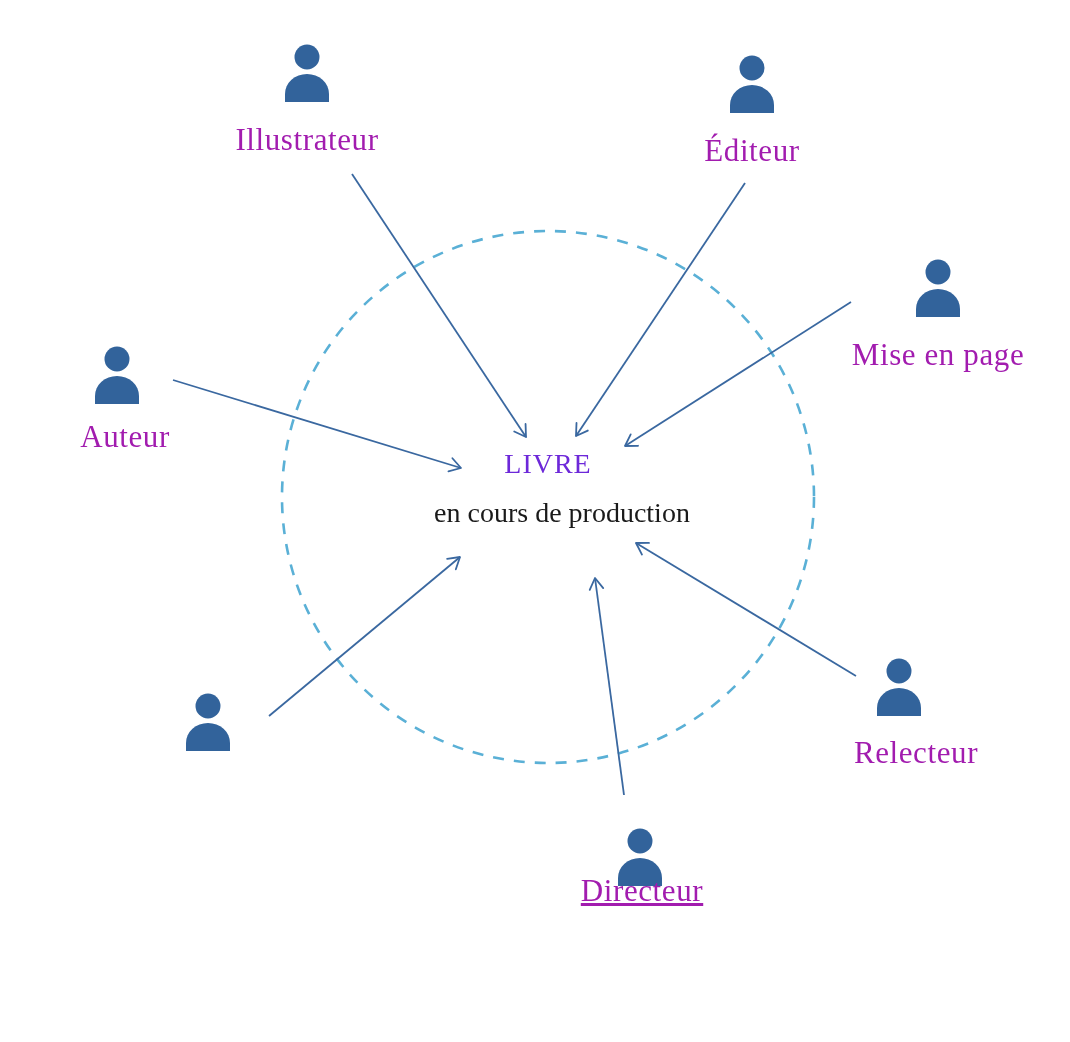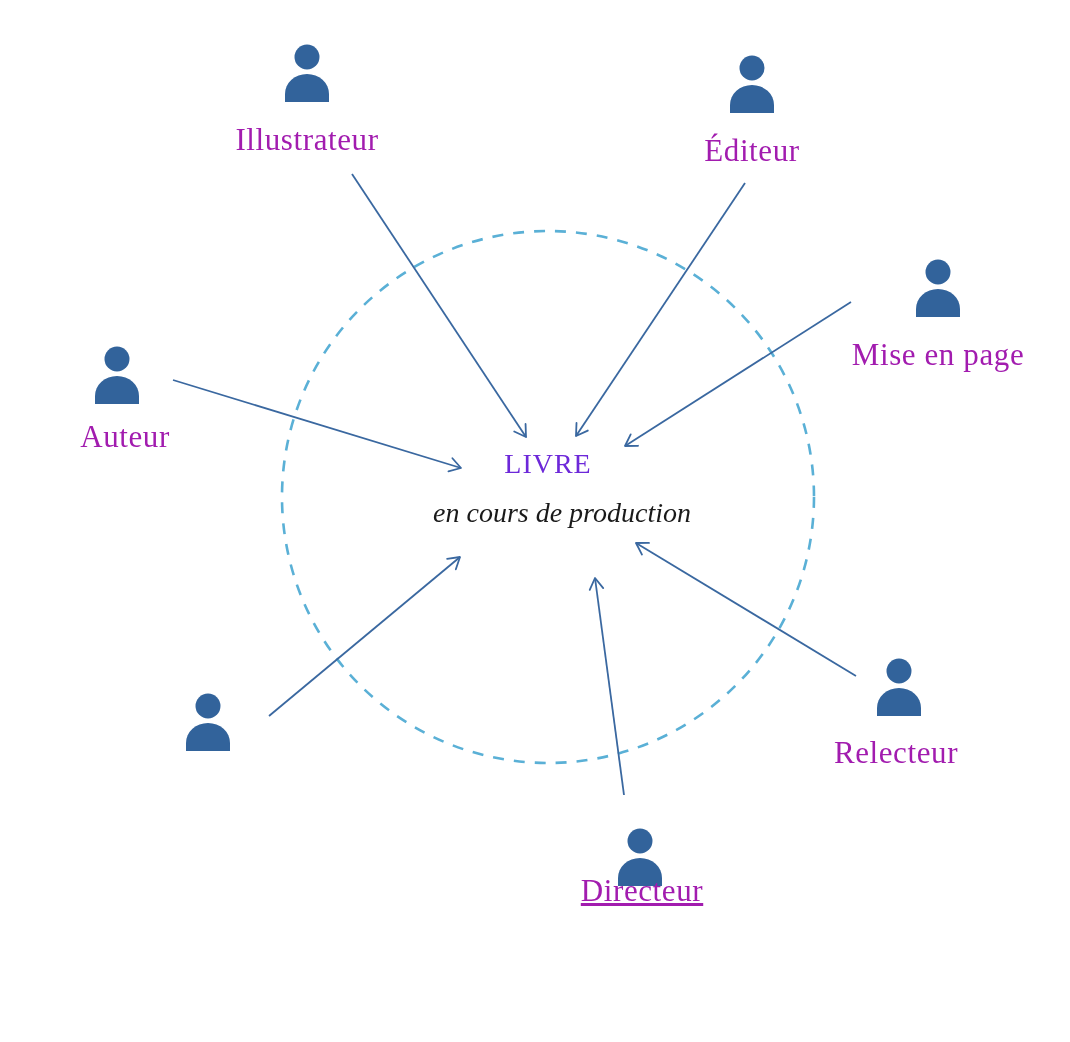--- a/index.html
+++ b/index.html
@@ -6,21 +6,21 @@
     body { width: 1070px; height: 1042px; position: relative; overflow: hidden;
            font-family: "DejaVu Serif", "Liberation Serif", serif; color: #1a1a1a; }
     #diagram { position: absolute; left: 0; top: 0; }
     .label { position: absolute; font-family: "Liberation Serif", "DejaVu Serif", serif;
              font-size: 31px; line-height: 46px; text-align: left; white-space: nowrap;
              transform: translateX(-50%); letter-spacing: 0.6px; color: #a21caf; }
     .center-title { position: absolute; left: 548px; top: 448px; transform: translateX(-50%);
                     font-family: "Liberation Serif", "DejaVu Serif", serif; font-size: 28px;
                     letter-spacing: 1px; color: #6d28d9; white-space: nowrap; }
     .center-sub { position: absolute; left: 562px; top: 497px; transform: translateX(-50%);
-                  font-family: "Liberation Serif", "DejaVu Serif", serif; font-style: italic;
+                  font-family: "Liberation Serif", "DejaVu Serif", serif; 
                   font-size: 28px; color: #1a1a1a; white-space: nowrap; }
   </style>
 </head>
 <body>
 
 <svg id="diagram" width="1070" height="1042">
   <circle cx="548" cy="497" r="266" fill="none" stroke-width="2.6" stroke-dasharray="11 10" stroke="#5ab0d6"></circle>
   <g id="arrows">
       <g>
         <line x1="352" y1="174" x2="526" y2="437" stroke="#3a68a0" stroke-width="1.8"></line>
@@ -96,15 +96,15 @@
   <div>Mise en page</div>
 </div>
 <div class="label" id="lbl-auteur" style="left:117px; top:414px;margin-left:8px;">
   <div>Auteur</div>
 </div>
 <div class="label" id="lbl-dessinateur" style="left:208px; top:757px;">
 </div>
 <div class="label" id="lbl-directeur" style="left:642px; top:868px;text-decoration:underline;">
   <div>Directeur</div>
 </div>
-<div class="label" id="lbl-relecteur" style="left:896px; top:730px;">
+<div class="label" id="lbl-relecteur" style="left:916px; top:730px;">
   <div>Relecteur</div>
 </div>
 
 </body></html>

